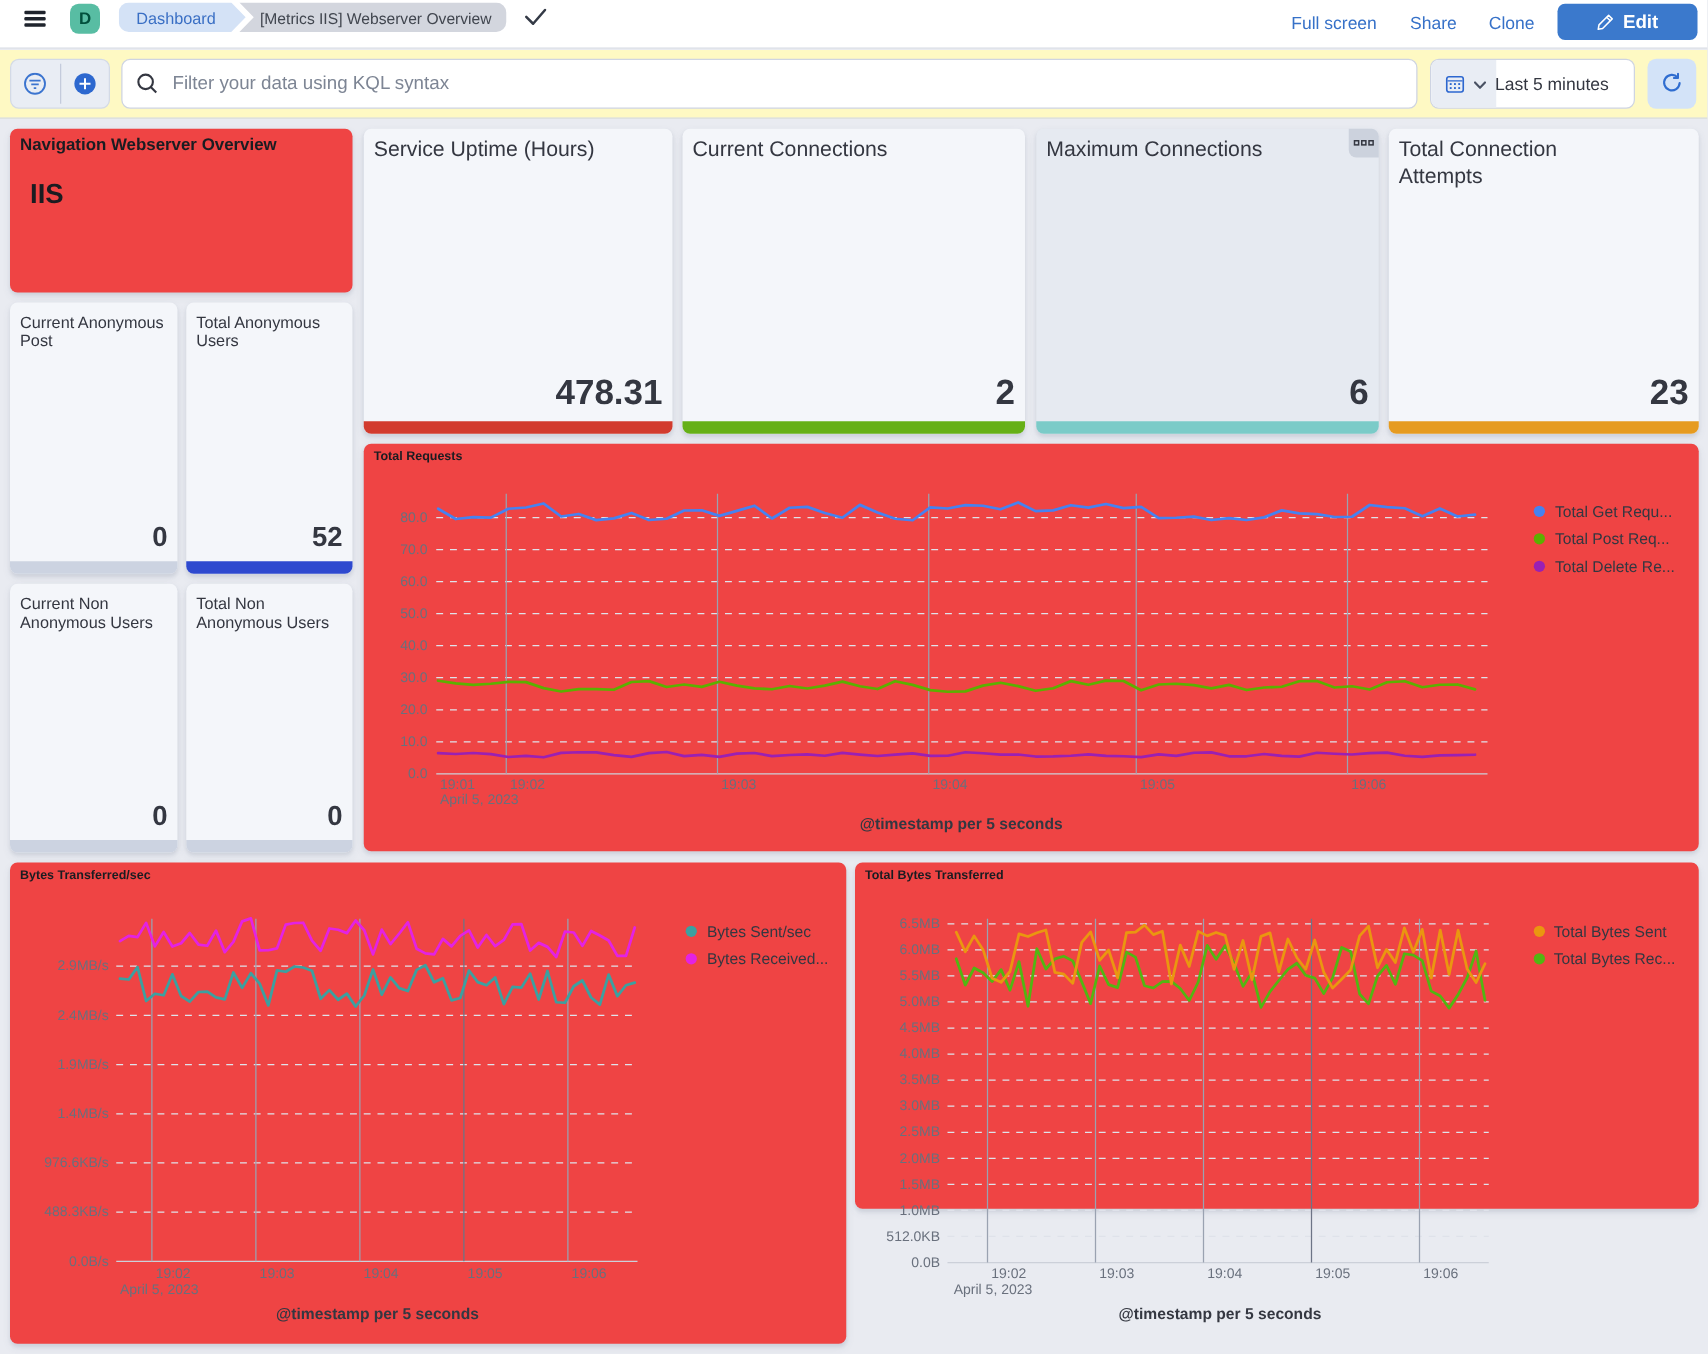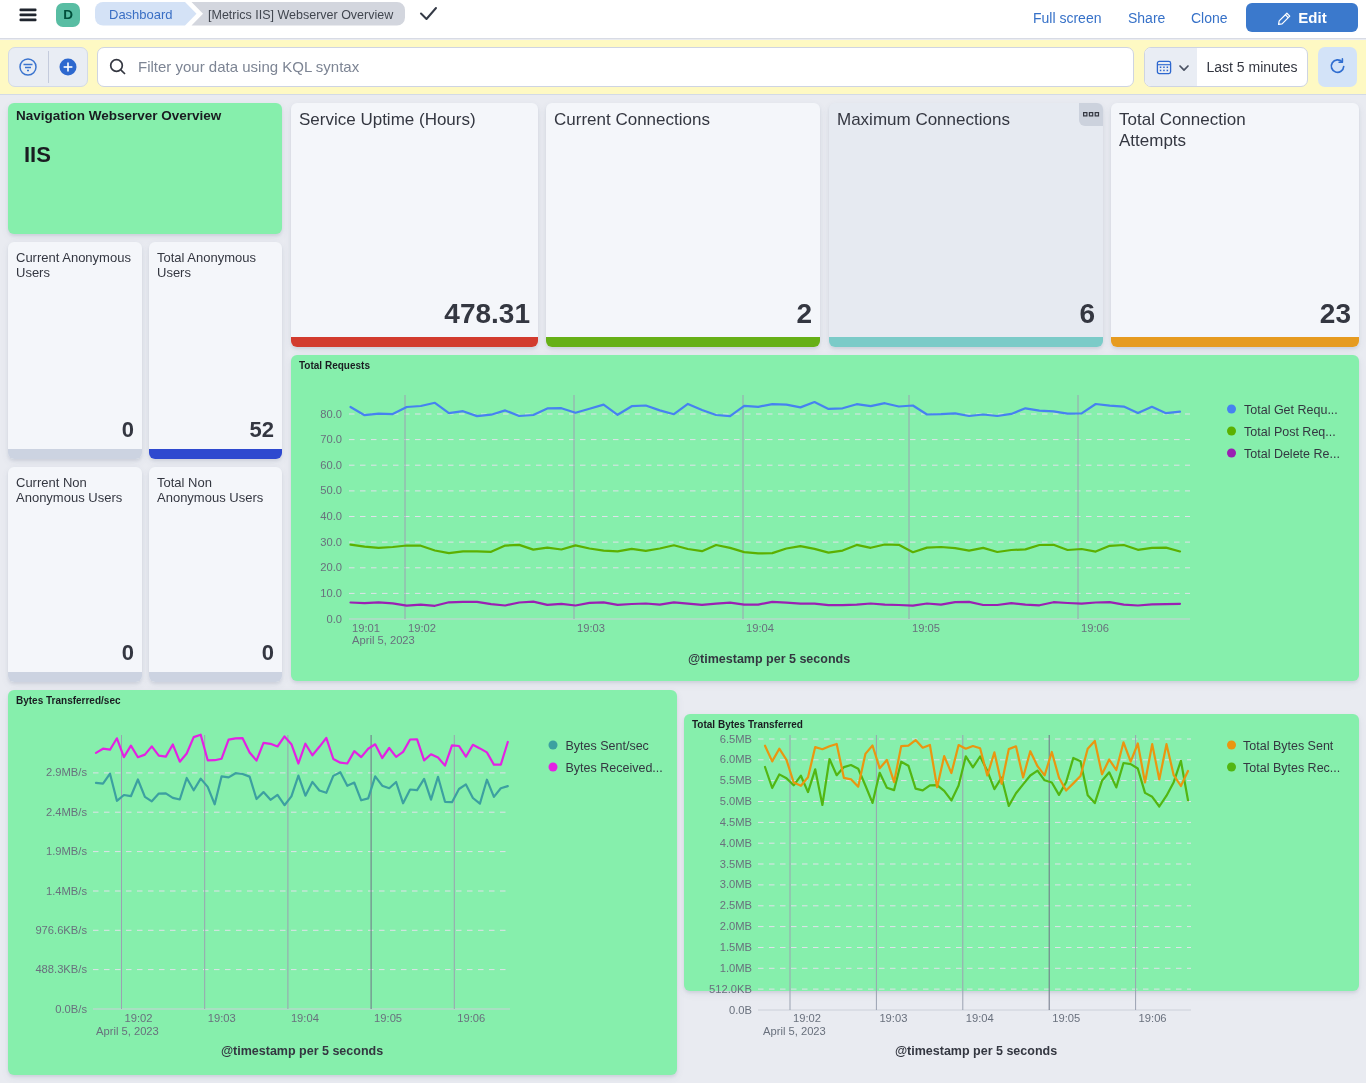--- a/index.html
+++ b/index.html
@@ -6,21 +6,21 @@
 * { margin:0; padding:0; box-sizing:border-box; }
 html,body { width:1366px; height:1083px; overflow:hidden; }
 body { font-family:"Liberation Sans", sans-serif; background:#e9ebf1; position:relative; }
 .abs { position:absolute; }
 
 #hdr { position:absolute; left:0; top:0; width:1366px; height:39px; background:#fff; border-bottom:1px solid #d8dbe4; z-index:5; }
 #tbar { position:absolute; left:0; top:40px; width:1366px; height:55px; background:#fef9c3; border-bottom:1px solid #d3dae6; z-index:5; }
 .hlink { position:absolute; top:0; height:39px; line-height:37px; color:#3671c8; font-size:14px; font-weight:500; }
 #editbtn { position:absolute; left:1246px; top:3px; width:112px; height:29px; background:#3b79cc; border-radius:6px; color:#fff; font-size:15px; font-weight:700; text-align:center; line-height:29px; }
 
-.panel { position:absolute; background:#86efac; border-radius:6px; box-shadow:0 2px 3px rgba(66,78,110,0.11), 0 3px 8px rgba(66,78,110,0.07); }
+.panel { position:absolute; background:#ef4444; border-radius:6px; box-shadow:0 2px 3px rgba(66,78,110,0.11), 0 3px 8px rgba(66,78,110,0.07); }
 .mcard { background:#f4f6fa; }
 .ptitle { position:absolute; left:8px; top:5px; font-size:10px; font-weight:700; color:#1a1c21; }
 .mtitle { position:absolute; left:8px; top:6px; font-size:17px; color:#343741; line-height:21px; }
 .mtitle-s { position:absolute; left:8px; top:8px; width:117px; font-size:13px; color:#343741; line-height:15px; }
 .mval { position:absolute; right:8px; bottom:19px; font-size:28px; font-weight:700; color:#343741; line-height:1; }
 .mval-s { position:absolute; right:8px; bottom:18px; font-size:22px; font-weight:700; color:#343741; line-height:1; }
 .mbar { position:absolute; left:0; bottom:0; width:100%; height:10px; border-radius:0 0 6px 6px; }
 svg text.ax { font-family:"Liberation Sans",sans-serif; font-size:11.2px; fill:#69707d; }
 svg text.lg { font-family:"Liberation Sans",sans-serif; font-size:12.5px; fill:#343741; }
 svg text.axt { font-family:"Liberation Sans",sans-serif; font-size:12.5px; font-weight:700; fill:#343741; }
@@ -82,21 +82,21 @@
         <rect x="7.2" y="7.5" width="1.5" height="1.5"></rect>
         <rect x="10.6" y="7.5" width="1.5" height="1.5"></rect>
       <rect x="3.8" y="10.7" width="1.5" height="1.5"></rect>
         <rect x="7.2" y="10.7" width="1.5" height="1.5"></rect>
         <rect x="10.6" y="10.7" width="1.5" height="1.5"></rect>
     </g>
   </svg>
   <svg class="abs" style="left:1178px;top:22px" width="12" height="12" viewBox="0 0 12 12">
     <path d="M2 4 L6 8.2 L10 4" fill="none" stroke="#4a5263" stroke-width="1.7" stroke-linecap="round" stroke-linejoin="round"></path>
   </svg>
-  <div class="abs" style="left:1196px;top:7px;width:112px;height:40px;line-height:40px;text-align:center;font-size:14px;color:#343741;">Last 5 minutes</div>
+  <div class="abs" style="left:1196px;top:7px;width:112px;height:40px;line-height:40px;font-size:14px;color:#343741;">Last 5 minutes</div>
 
   <div class="abs" style="left:1318px;top:7px;width:39px;height:40px;background:#d3e3f8;border-radius:7px;"></div>
   <svg class="abs" style="left:1329px;top:18px" width="17" height="17" viewBox="0 0 17 17">
     <path d="M13.1 3.9 A 6.2 6.2 0 1 0 14.7 8.5" fill="none" stroke="#2f6dd0" stroke-width="1.7" stroke-linecap="round"></path>
     <path d="M13.4 0.9 L13.4 4.3 L10.1 4.3" fill="none" stroke="#2f6dd0" stroke-width="1.6" stroke-linecap="round" stroke-linejoin="round"></path>
   </svg>
 </div>
 
 <div class="panel" style="left:8px;top:103px;width:274px;height:131px;">
   <div class="ptitle" style="font-size:13.5px;">Navigation Webserver Overview</div>
@@ -127,21 +127,21 @@
     </svg>
   </div>
 </div>
 <div class="panel mcard" style="left:1111px;top:103px;width:248px;height:244px;">
   <div class="mtitle">Total Connection<br>Attempts</div>
   <div class="mval">23</div>
   <div class="mbar" style="background:#e69b20;"></div>
 </div>
 
 <div class="panel mcard" style="left:8px;top:242px;width:134px;height:217px;">
-  <div class="mtitle-s">Current Anonymous Users</div>
+  <div class="mtitle-s">Current Anonymous Post</div>
   <div class="mval-s">0</div>
   <div class="mbar" style="background:#ccd3e1;"></div>
 </div>
 <div class="panel mcard" style="left:149px;top:242px;width:133px;height:217px;">
   <div class="mtitle-s">Total Anonymous Users</div>
   <div class="mval-s">52</div>
   <div class="mbar" style="background:#2e49cf;"></div>
 </div>
 <div class="panel mcard" style="left:8px;top:467px;width:134px;height:215px;">
   <div class="mtitle-s">Current Non Anonymous Users</div>
@@ -153,21 +153,21 @@
   <div class="mval-s">0</div>
   <div class="mbar" style="background:#ccd3e1;"></div>
 </div>
 
 <div class="panel" style="left:291px;top:355px;width:1068px;height:326px;">
   <div class="ptitle">Total Requests</div>
 </div>
 <div class="panel" style="left:8px;top:690px;width:669px;height:385px;">
   <div class="ptitle">Bytes Transferred/sec</div>
 </div>
-<div class="panel" style="left:684px;top:690px;width:675px;height:277px;margin-top:24px;">
+<div class="panel" style="left:684px;top:690px;width:675px;height:277px;">
   <div class="ptitle">Total Bytes Transferred</div>
 </div>
 
 <svg class="abs" style="left:0;top:0;z-index:4;pointer-events:none;" width="1366" height="1083" viewBox="0 0 1366 1083">
 <line x1="349" y1="619.0" x2="1190" y2="619.0" stroke="#ccd0d9" stroke-width="1"></line>
 <text x="342" y="622.5" text-anchor="end" class="ax">0.0</text>
 <line x1="349" y1="593.4" x2="1190" y2="593.4" stroke="#dfe2ea" stroke-width="1" stroke-dasharray="5.5,5.5"></line>
 <text x="342" y="596.9" text-anchor="end" class="ax">10.0</text>
 <line x1="349" y1="567.8" x2="1190" y2="567.8" stroke="#dfe2ea" stroke-width="1" stroke-dasharray="5.5,5.5"></line>
 <text x="342" y="571.2" text-anchor="end" class="ax">20.0</text>

